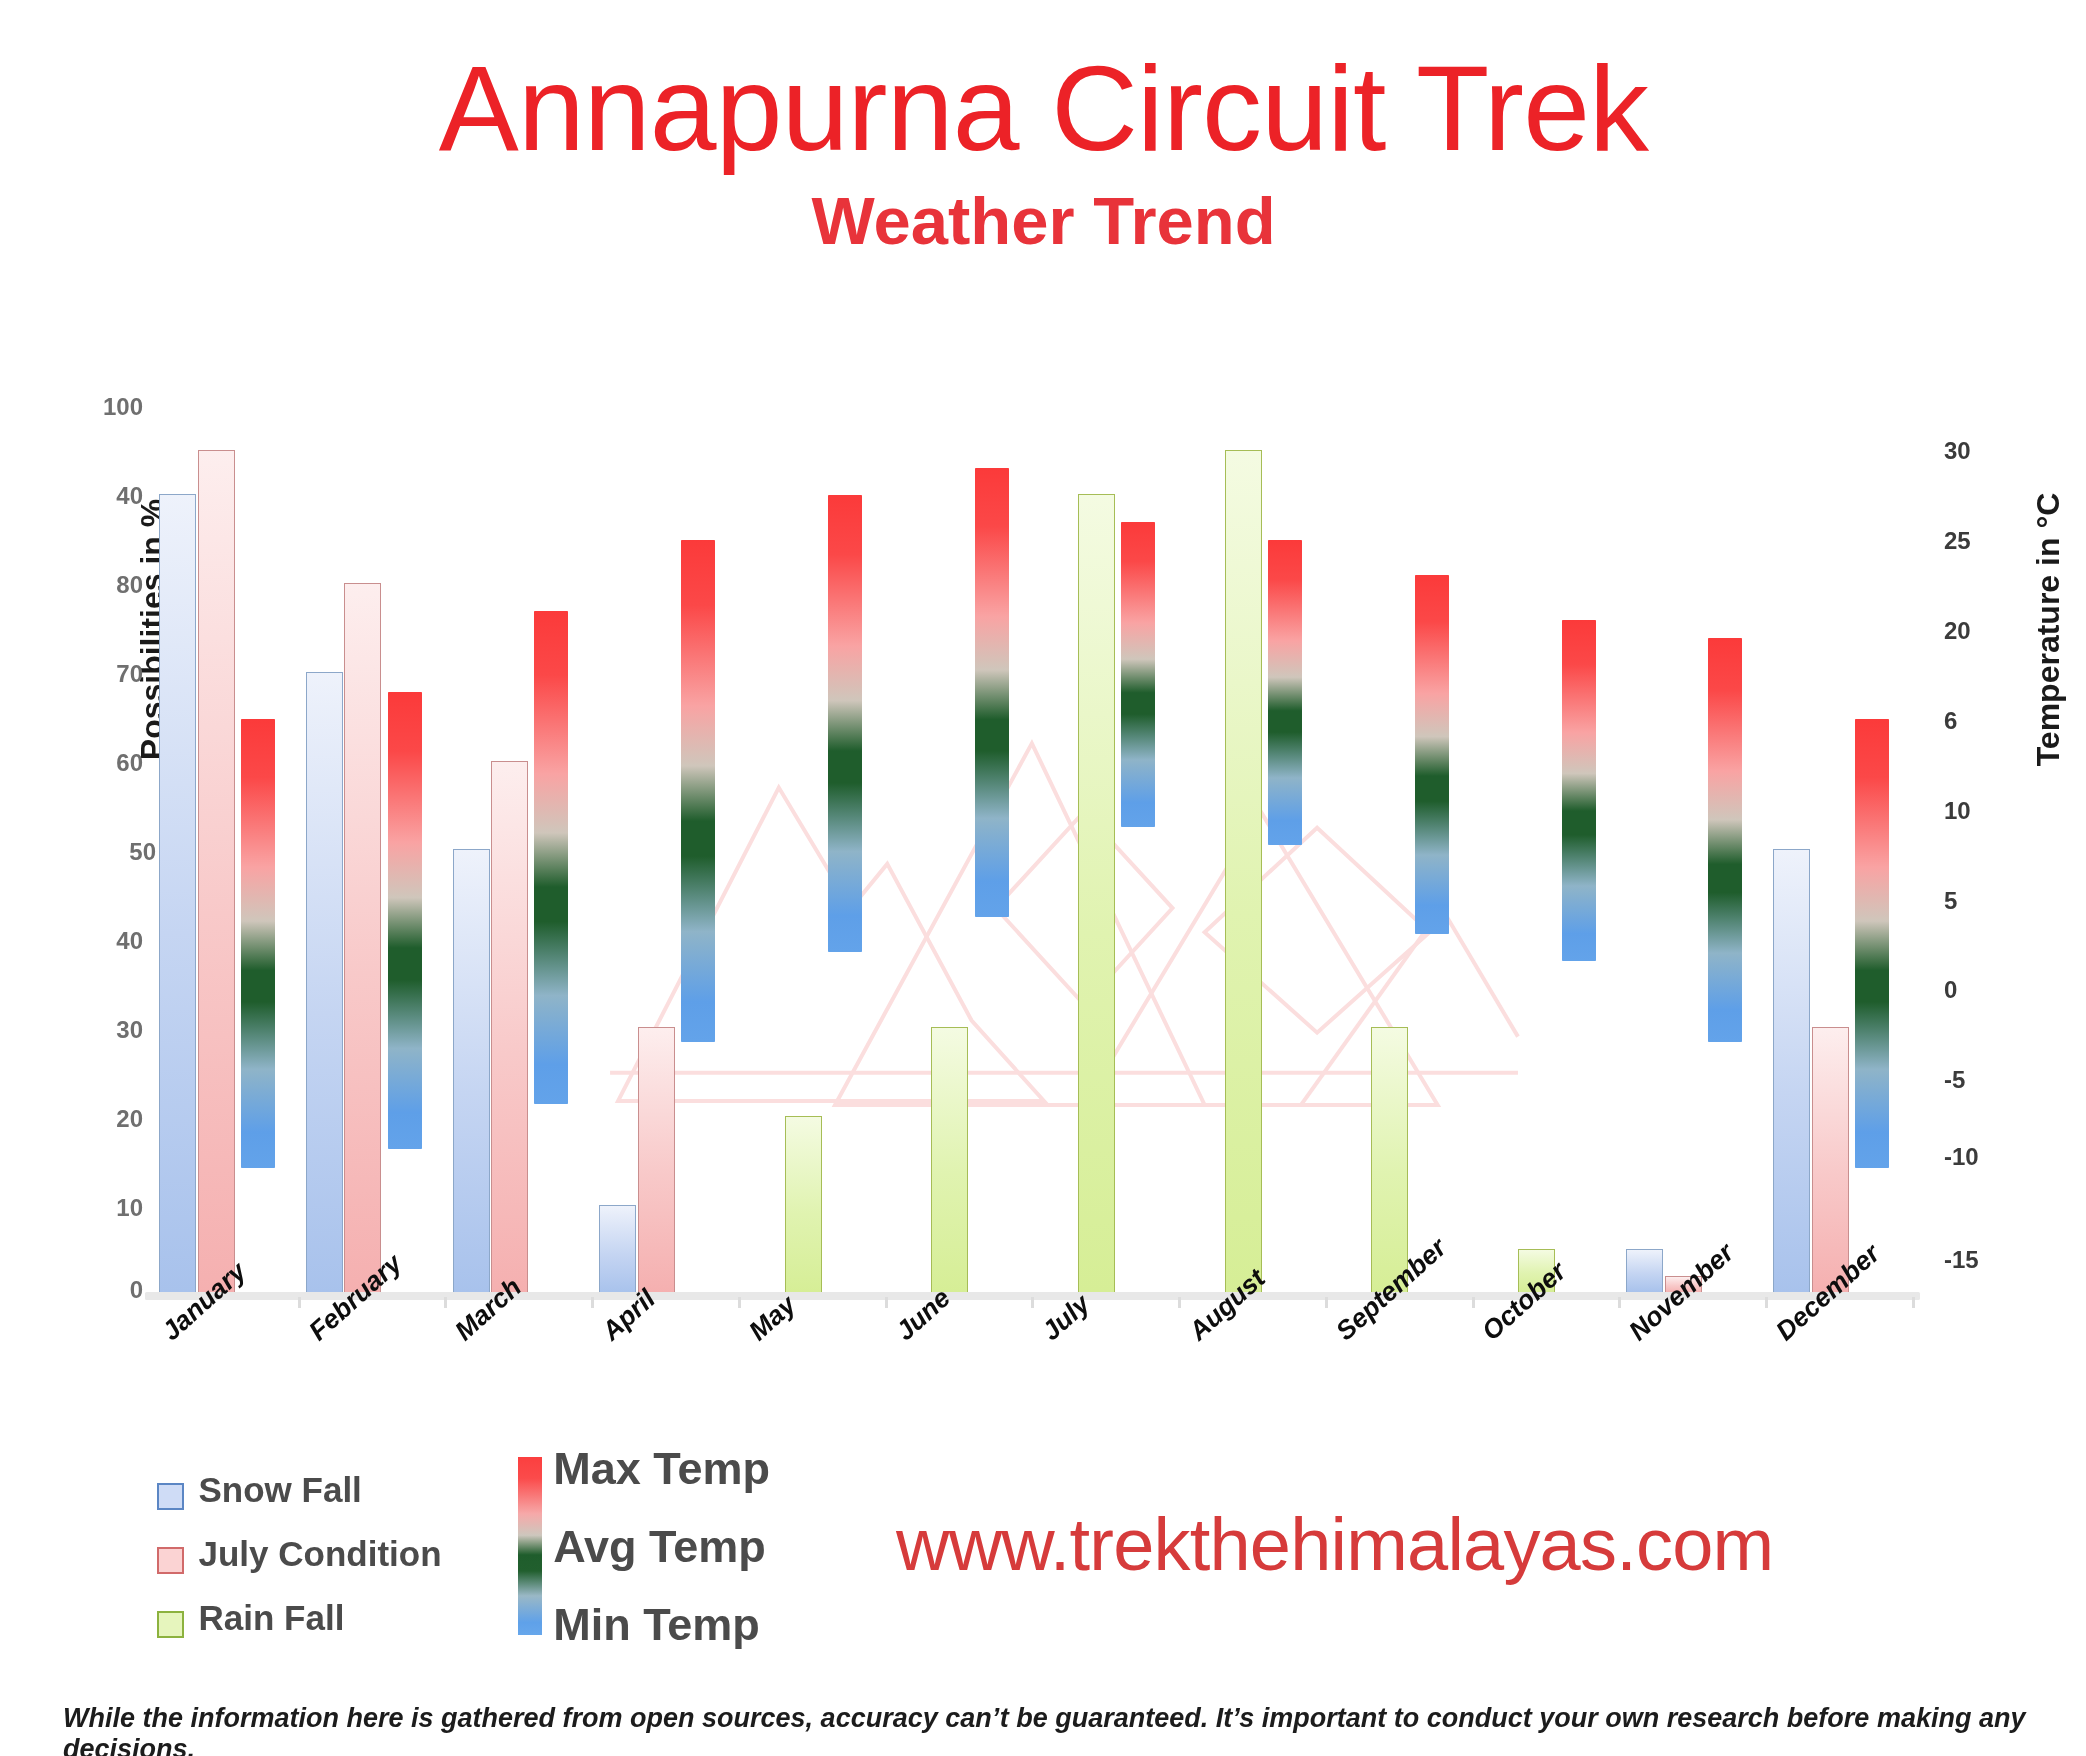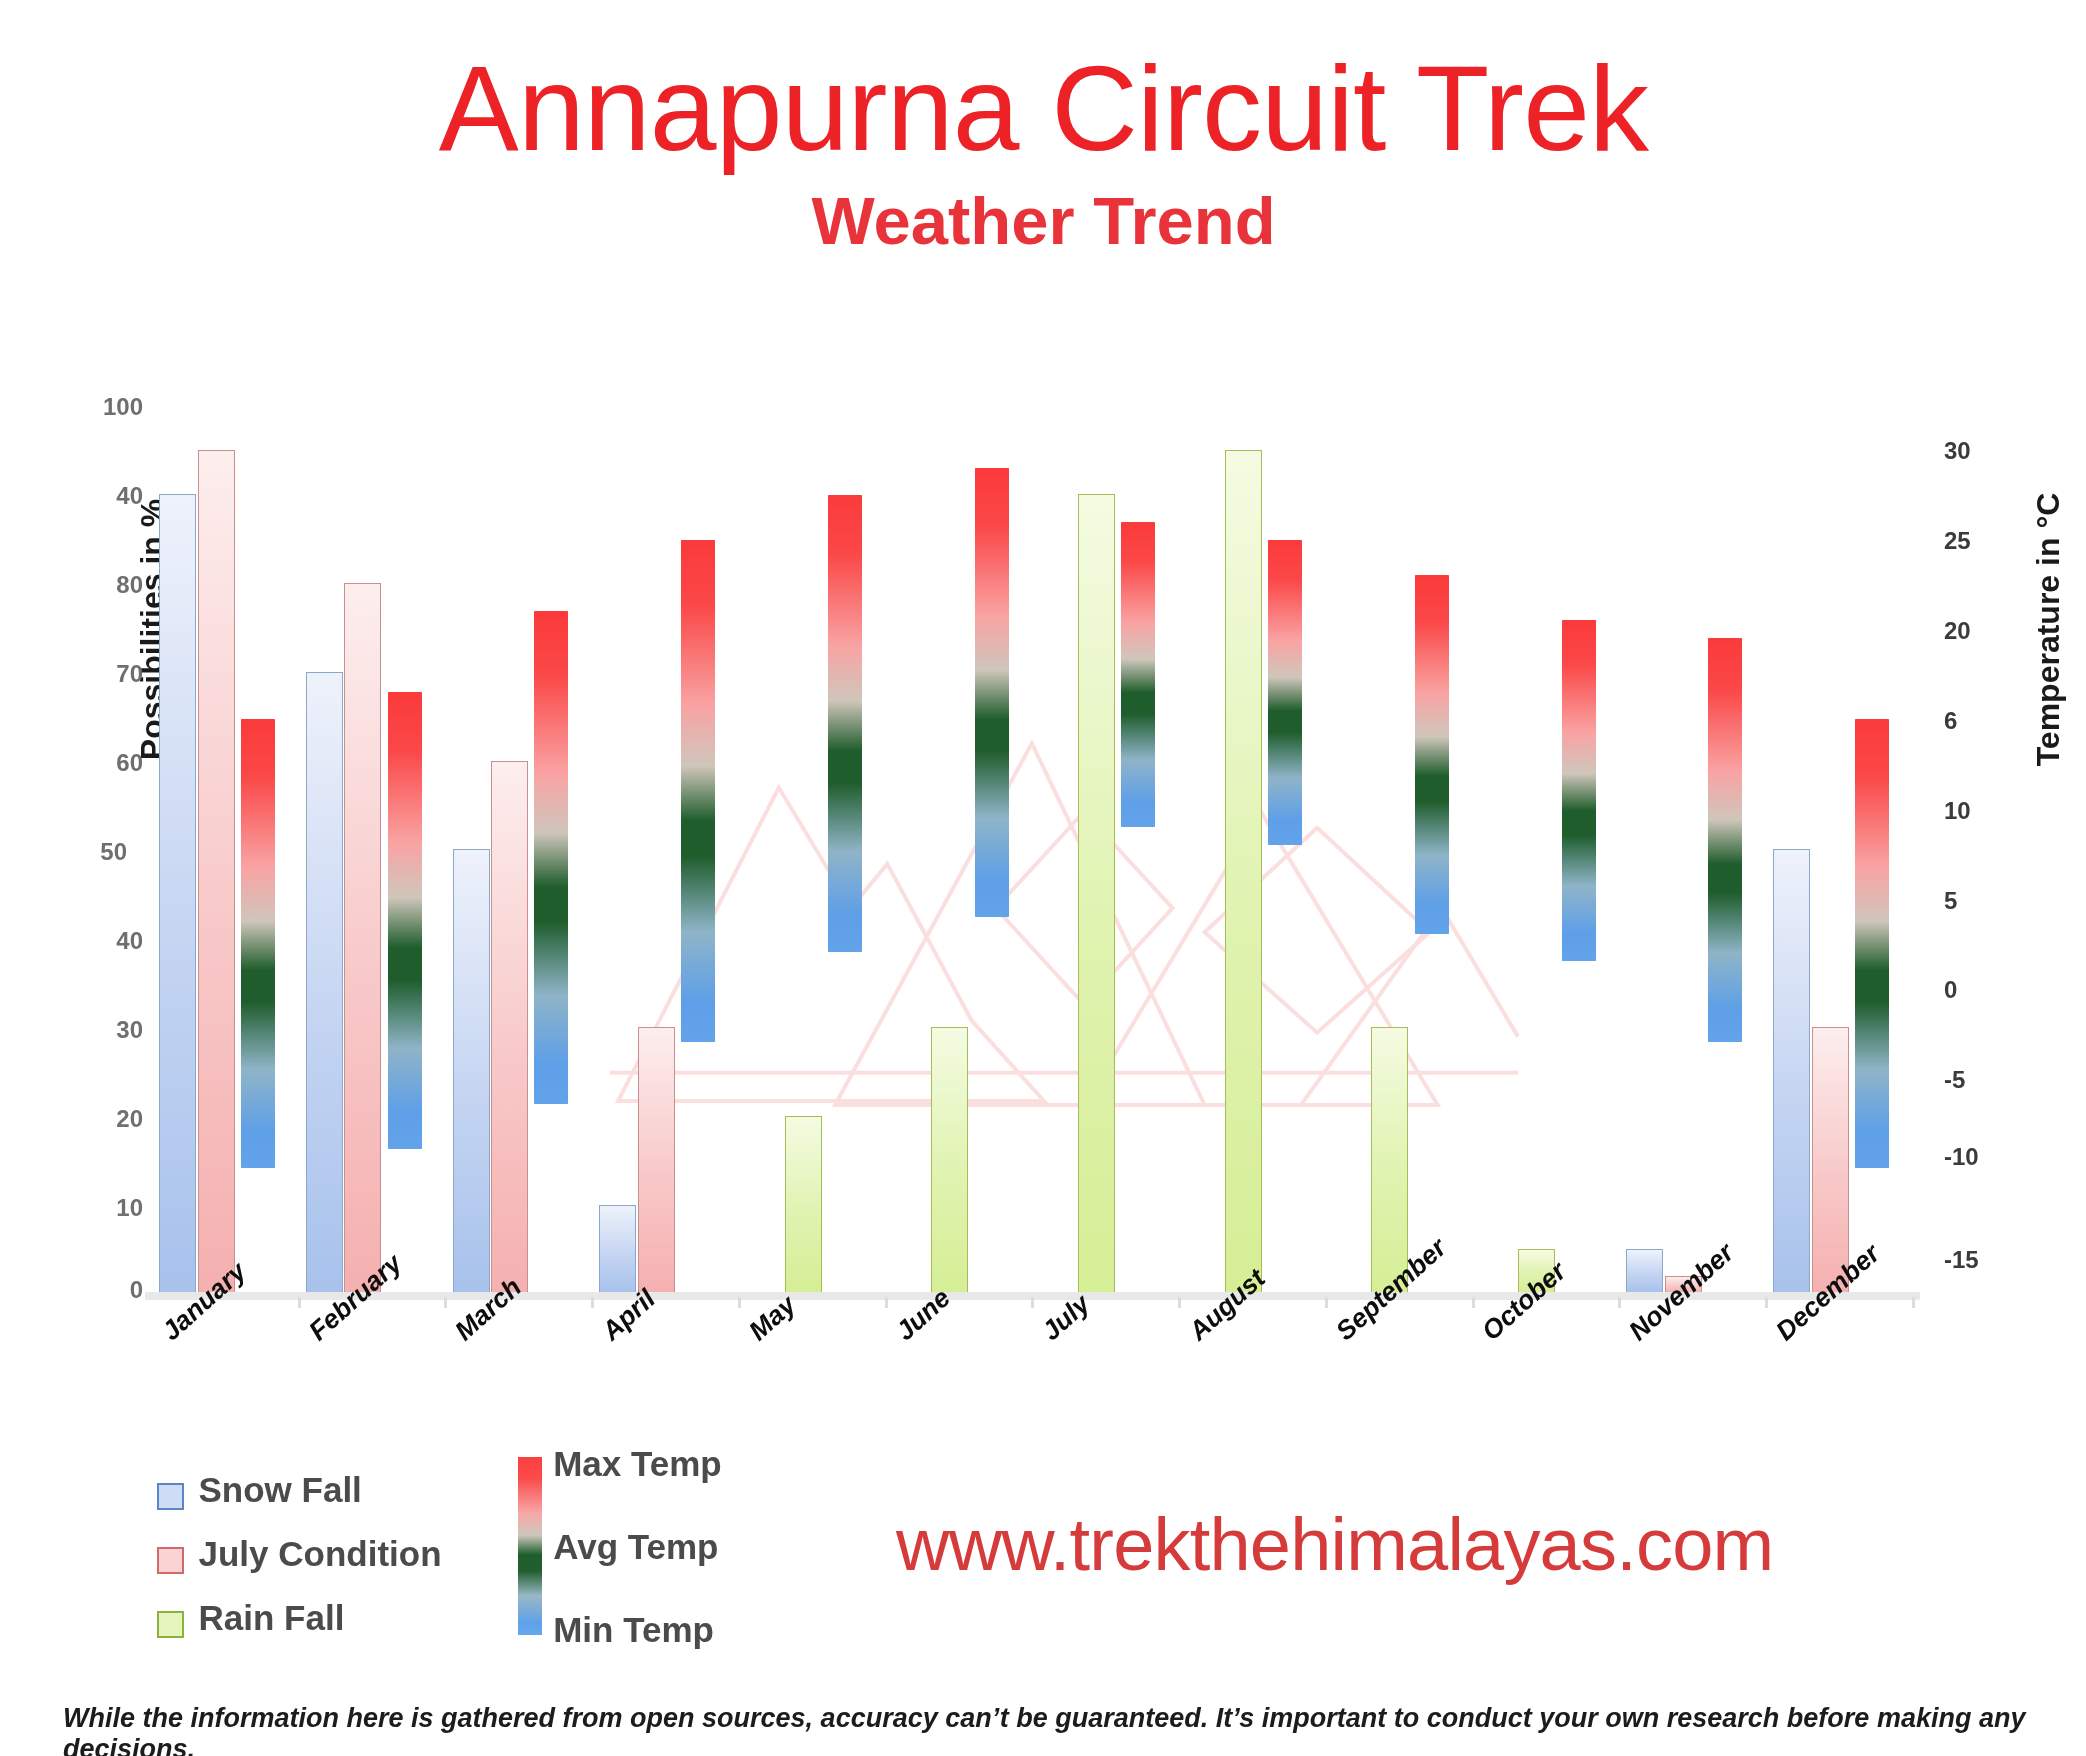--- a/index.html
+++ b/index.html
@@ -45,21 +45,21 @@
   .leg-swatch{width:27px;height:27px;box-sizing:border-box;margin-right:14.5px;}
   .sw-snowfall{background:#cfdcf6;border:2.4px solid #5b86c4;}
   .sw-snowcond{background:#fbd3d3;border:2.4px solid #d16a6a;}
   .sw-rainfall{background:#e6f5bd;border:2.4px solid #8cb23e;}
   .leg-label{font-size:35px;font-weight:bold;color:#4b4b4b;font-family:"Liberation Sans",sans-serif;}
 
   #legend-temp{position:absolute;left:518px;top:1446px;width:337px;display:flex;}
   #temp-gradient{width:24px;height:178px;margin-right:11.2px;margin-top:11.2px;
       background:linear-gradient(to bottom,#fb3f3f 0%,#fb4b4b 12%,#f6a9a9 32%,#cdc7bd 44%,#1f5d2c 55%,#215f2e 64%,#9ab8c6 78%,#5fa1e9 93%,#67a7eb 100%);}
   .leg-t-col{display:flex;flex-direction:column;justify-content:space-between;height:201px;}
-  .leg-t-label{font-size:35px;font-weight:bold;color:#4b4b4b;font-family:"Liberation Sans",sans-serif;line-height:1;}
+  .leg-t-label{font-size:45px;font-weight:bold;color:#4b4b4b;font-family:"Liberation Sans",sans-serif;line-height:1;}
 
   
   #site-url{position:absolute;left:896px;top:1502px;font-size:74px;color:#d63b3b;
       font-family:"Liberation Sans",sans-serif;letter-spacing:-0.8px;}
   #footer-note{position:absolute;left:63px;top:1703px;width:1976px;font-size:27px;font-style:italic;
       font-weight:bold;color:#1c1c1c;font-family:"Liberation Sans",sans-serif;}
 </style>
 </head>
 <body>
 
@@ -84,21 +84,21 @@
 
   <div id="ytitle-left">Possibilities in %</div>
 
   <div id="ytitle-right">Temperature in °C</div>
 
   <div class="ylab" style="left:71px;top:393px;">100</div>
   <div class="ylab" style="left:71px;top:482px;">40</div>
   <div class="ylab" style="left:71px;top:571px;">80</div>
   <div class="ylab" style="left:71px;top:660px;">70</div>
   <div class="ylab" style="left:71px;top:749px;">60</div>
-  <div class="ylab" style="left:55px;top:838px;">50</div>
+  <div class="ylab" style="left:84px;top:838px;">50</div>
   <div class="ylab" style="left:71px;top:927px;">40</div>
   <div class="ylab" style="left:71px;top:1016px;">30</div>
   <div class="ylab" style="left:71px;top:1105px;">20</div>
   <div class="ylab" style="left:71px;top:1194px;">10</div>
   <div class="ylab" style="left:71px;top:1276px;">0</div>
 
   <div class="ylab-r" style="left:1944px;top:437px;">30</div>
   <div class="ylab-r" style="left:1944px;top:527px;">25</div>
   <div class="ylab-r" style="left:1944px;top:617px;">20</div>
   <div class="ylab-r" style="left:1944px;top:707px;">6</div>

